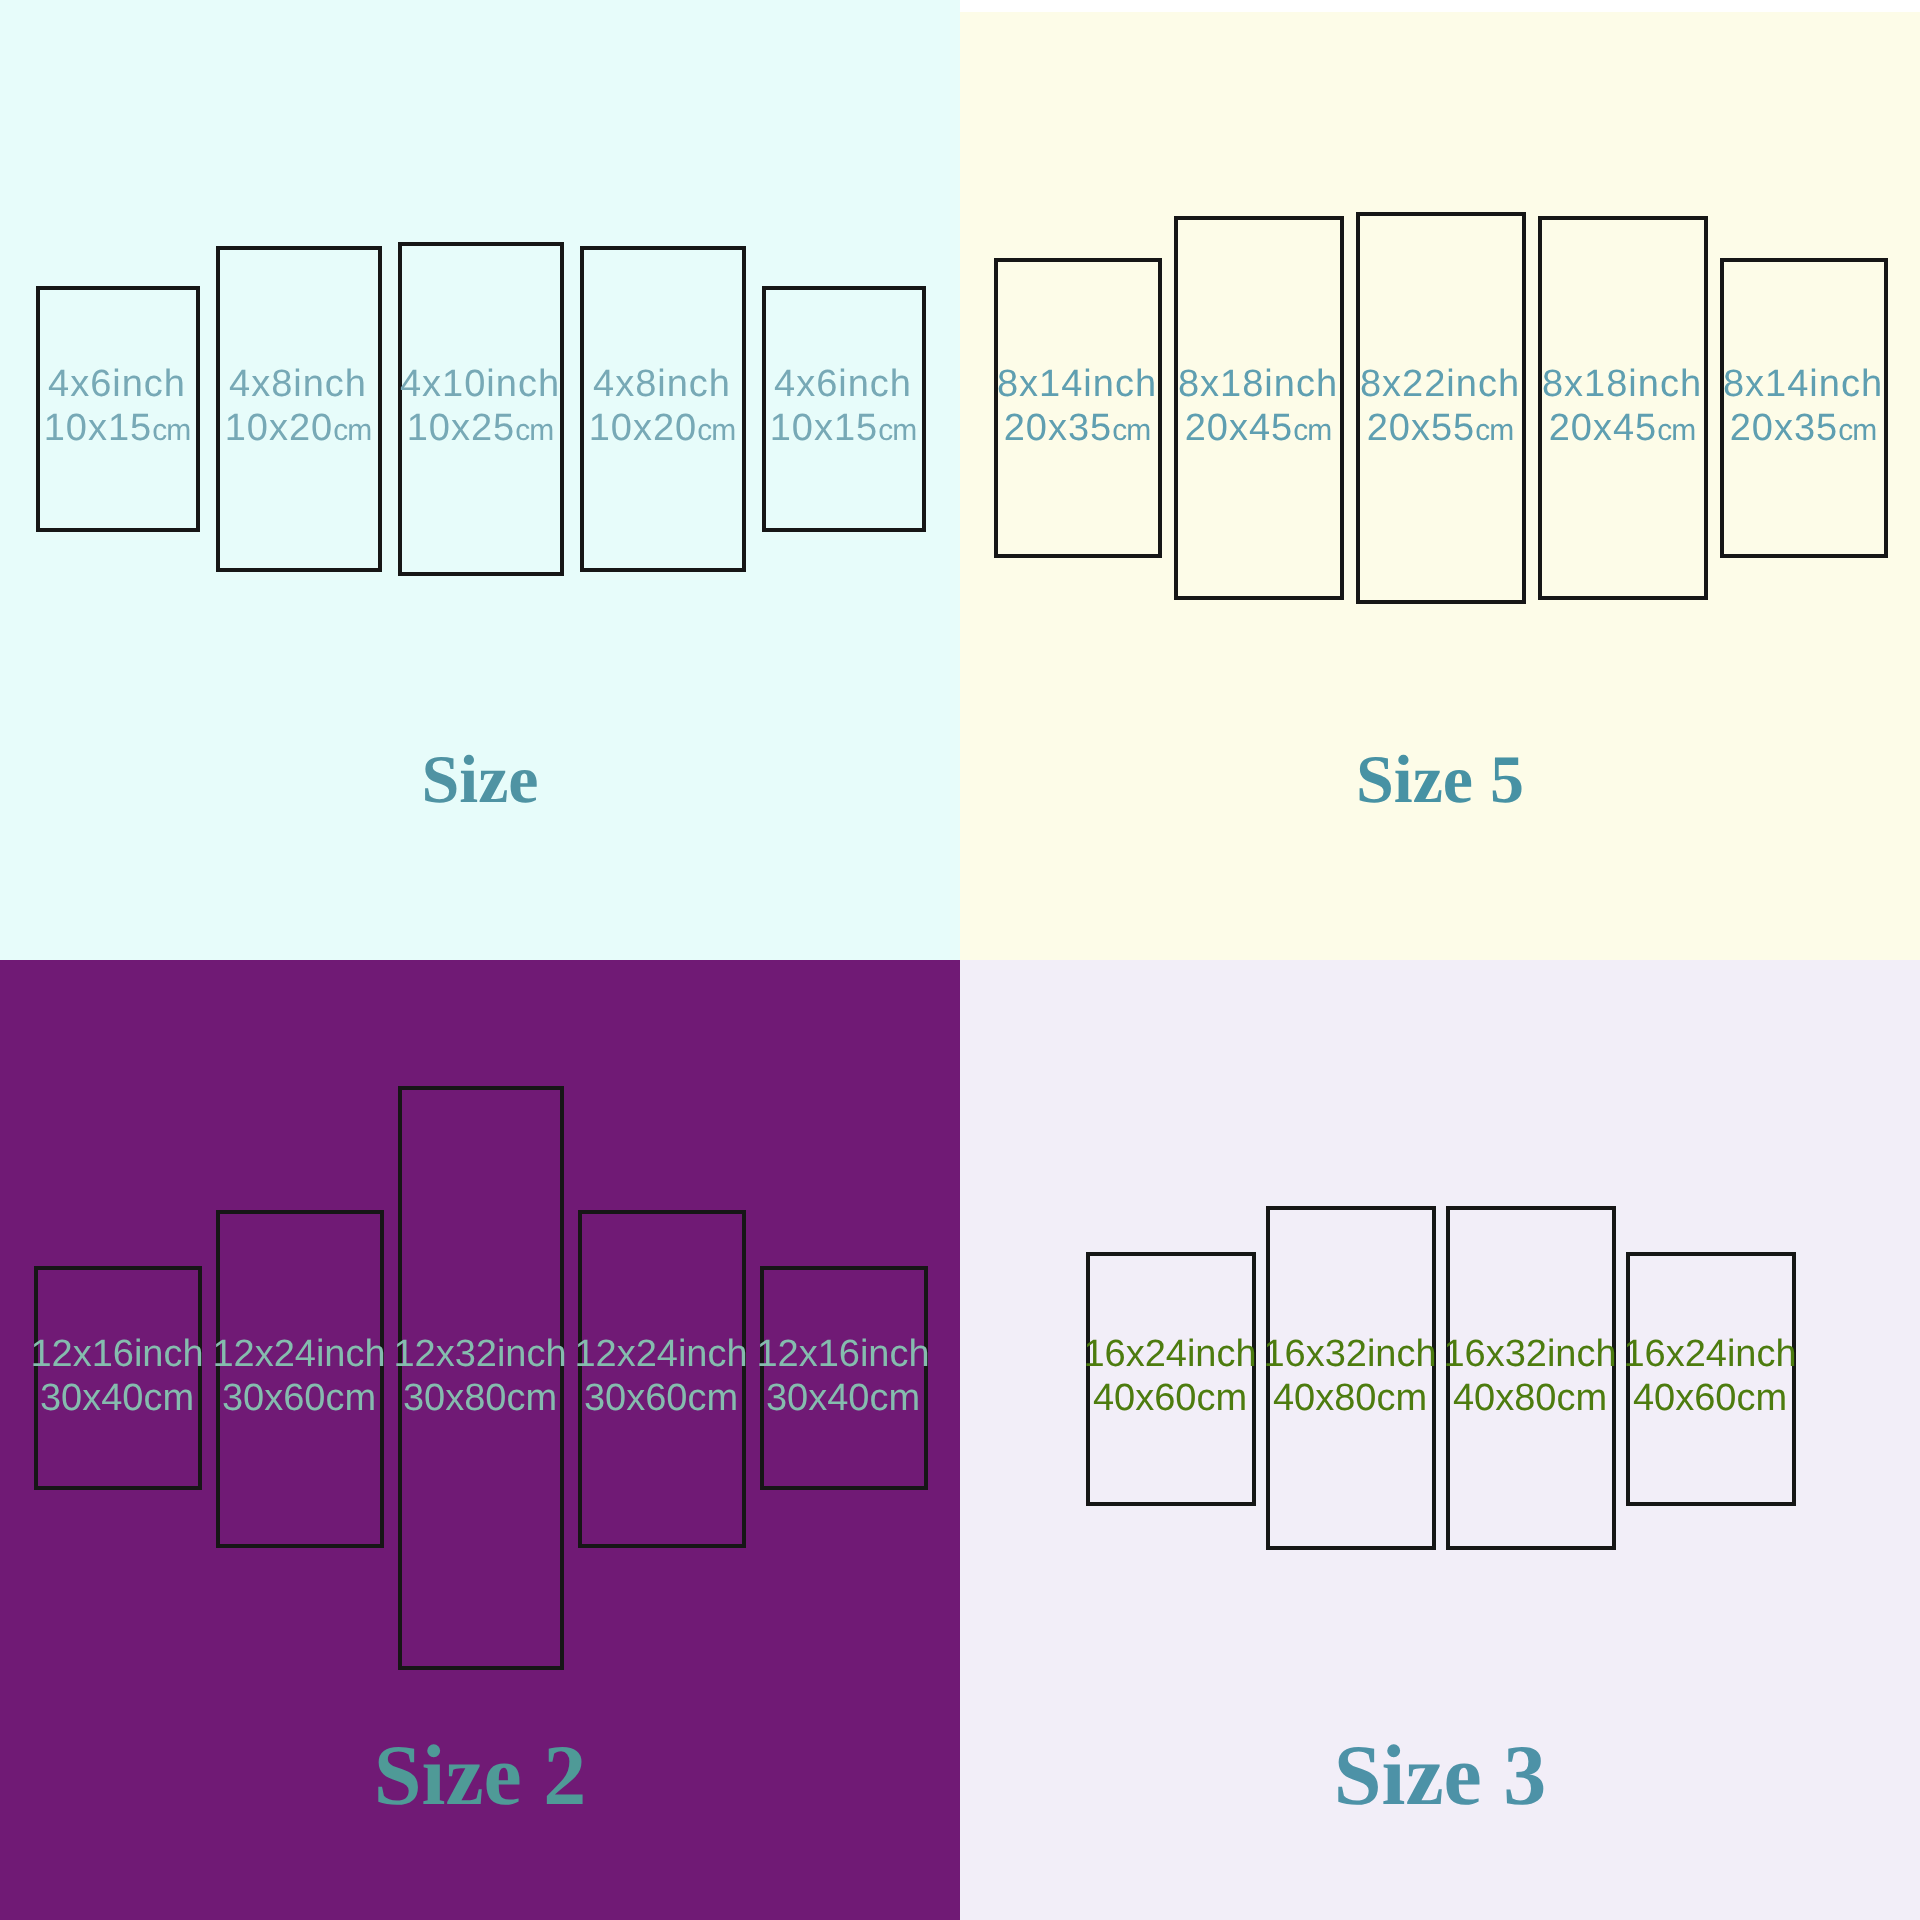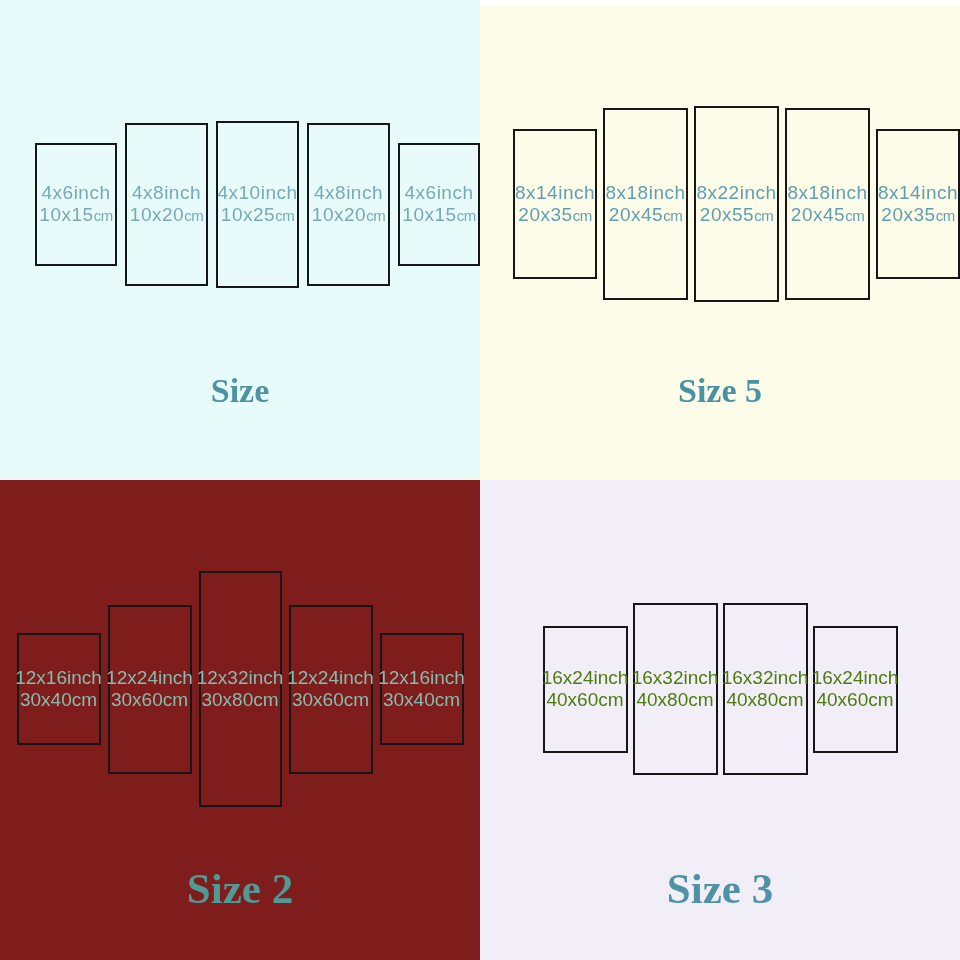--- a/index.html
+++ b/index.html
@@ -14,21 +14,21 @@
     grid-template-columns:480px 480px;
     grid-template-rows:480px 480px;
     width:960px;height:960px;
   }
   .quad{position:relative;overflow:hidden;}
   .strip{position:absolute;top:0;left:0;right:0;height:6px;background:#ffffff;}
   .panels{
     position:absolute;left:0;right:0;top:0;
     display:flex;justify-content:center;align-items:center;
   }
-  .row-top .panels{height:408px;justify-content:flex-end;}
+  .row-top .panels{height:408px;}
   .row-bottom .panels{height:418px;}
   .q0 .panels{gap:8px;}
   .q1 .panels{gap:6px;}
   .q2 .panels{gap:7px;}
   .q3 .panels{gap:5px;}
   .panel{
     box-sizing:border-box;
     border:2px solid #161616;
     flex:0 0 auto;
     display:flex;align-items:center;justify-content:center;
@@ -122,35 +122,35 @@
       <div class="panel" style="width:84px;height:150px">
         <div class="panel-label">
           <div>8x14inch</div>
           <div><span>20x35</span><span class="unit">cm</span></div>
         </div>
       </div>
     </div>
     <h2 class="title" style="color: rgb(71, 146, 164);">Size 5</h2>
   </section>
 
-  <section class="quad row-bottom q2" style="background: #7f1d1d;">
+  <section class="quad row-bottom q2" style="background: #701a75;">
     <div class="panels" style="color: rgb(133, 188, 174);">
       <div class="panel" style="width:84px;height:112px">
         <div class="panel-label">
           <div>12x16inch</div>
           <div><span>30x40</span><span class="unit">cm</span></div>
         </div>
       </div>
       <div class="panel" style="width:84px;height:169px">
         <div class="panel-label">
           <div>12x24inch</div>
           <div><span>30x60</span><span class="unit">cm</span></div>
         </div>
       </div>
-      <div class="panel" style="width:83px;height:236px">
+      <div class="panel" style="width:83px;height:292px">
         <div class="panel-label">
           <div>12x32inch</div>
           <div><span>30x80</span><span class="unit">cm</span></div>
         </div>
       </div>
       <div class="panel" style="width:84px;height:169px">
         <div class="panel-label">
           <div>12x24inch</div>
           <div><span>30x60</span><span class="unit">cm</span></div>
         </div>

